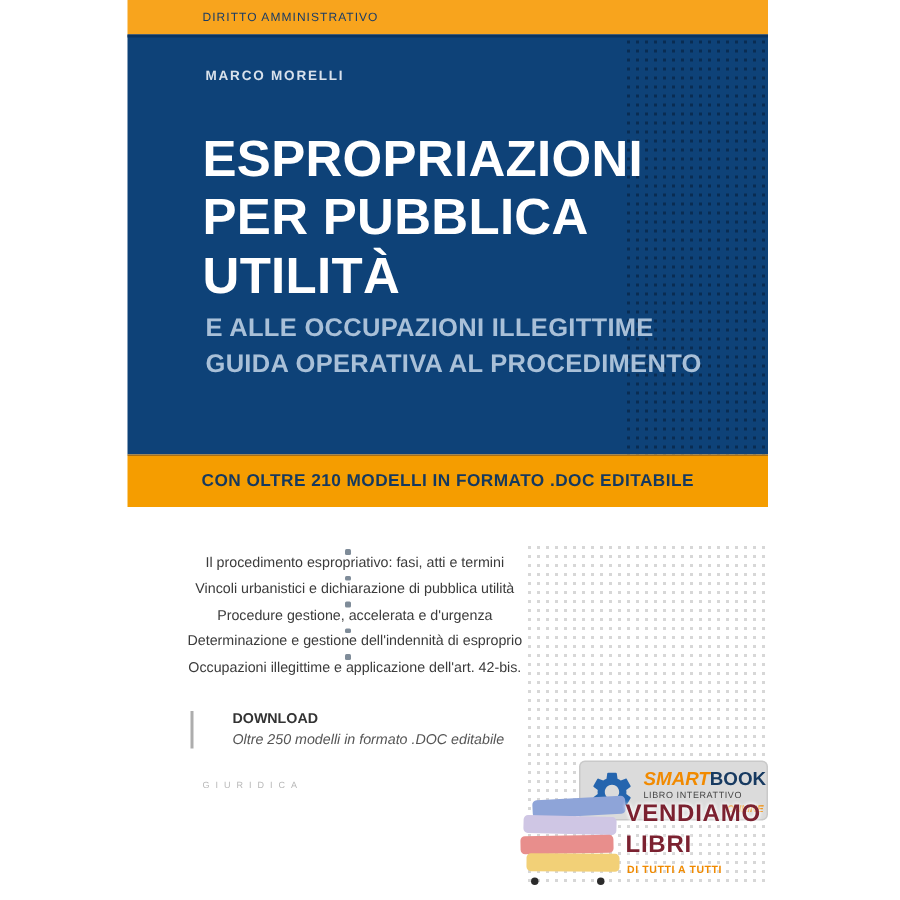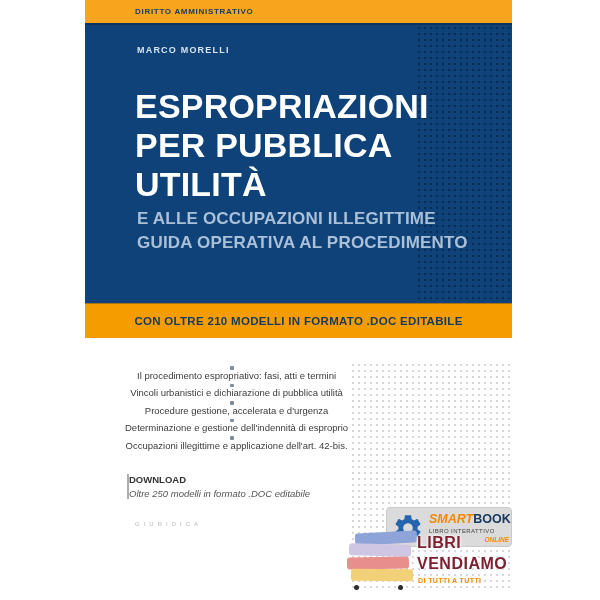--- a/index.html
+++ b/index.html
@@ -9,21 +9,21 @@
     overflow:hidden; margin:0 auto;
   }
   
   .cover { position:absolute; left:85px; top:0; width:427px; height:600px; }
 
   .category-band {
     position:absolute; left:0; top:0; width:427px; height:23px;
     background:#F8A41D; display:flex; align-items:center;
   }
   .category-label {
-    margin-left:50px; font-size:8px; font-weight:bold; letter-spacing:0.7px;
+    margin-left:50px; font-size:8px; font-weight:normal; letter-spacing:0.7px;
     color:#1A3C66;
   }
 
   .cover-body {
     position:absolute; left:0; top:23px; width:427px; height:280px;
     background:#0E4278; border-top:2px solid #0A3360;
   }
   .dots-blue {
     position:absolute; right:0; top:0; width:96px; height:100%;
     background-image:radial-gradient(circle, rgba(8,40,76,0.85) 1.1px, transparent 1.2px);
@@ -62,21 +62,21 @@
   .features-list { position:absolute; left:125px; top:366px; z-index:2; }
   .feature-item { display:flex; align-items:center; height:17.5px;flex-direction:column; }
   .bullet-icon {
     width:3.5px; height:3.5px; background:#7F8C99; border-radius:1px;
     margin-right:9px; flex:0 0 auto;
   }
   .feature-label { font-size:9.5px; color:#3B3B3B; white-space:nowrap; }
 
   .download-section {
     position:absolute; left:127px; top:474px; z-index:2;
-    border-left:2px solid #ADADAD; padding-left:0;
+    border-left:2px solid #ADADAD; padding-left:26px;
   }
   .download-title { font-size:9.5px; font-weight:bold; color:#333333; }
   .download-description { font-size:9.5px; color:#555555; margin-top:3px; font-style:italic; }
 
   
   .publisher-logo { position:absolute; left:132px; top:520px; z-index:2; }
   .publisher-name {
     font-family:"Liberation Serif", "DejaVu Serif", serif;
     font-size:29px; font-weight:bold; color:#1B2B3E; letter-spacing:0.5px; line-height:28px;
   }
@@ -199,18 +199,18 @@
   <div class="seller-stamp">
     <div class="book-stack-icon">
       <div class="stack-bar bar-blue"></div>
       <div class="stack-bar bar-lavender"></div>
       <div class="stack-bar bar-salmon"></div>
       <div class="stack-bar bar-yellow"></div>
       <div class="wheel-icon wheel-left"></div>
       <div class="wheel-icon wheel-right"></div>
     </div>
     <div class="seller-name">
+      <span>VENDIAMO</span>
       <span>LIBRI</span>
-      <span>VENDIAMO</span>
     </div>
     <div class="seller-tagline">DI TUTTI A TUTTI</div>
   </div>
 </div>
 
 </body></html>

